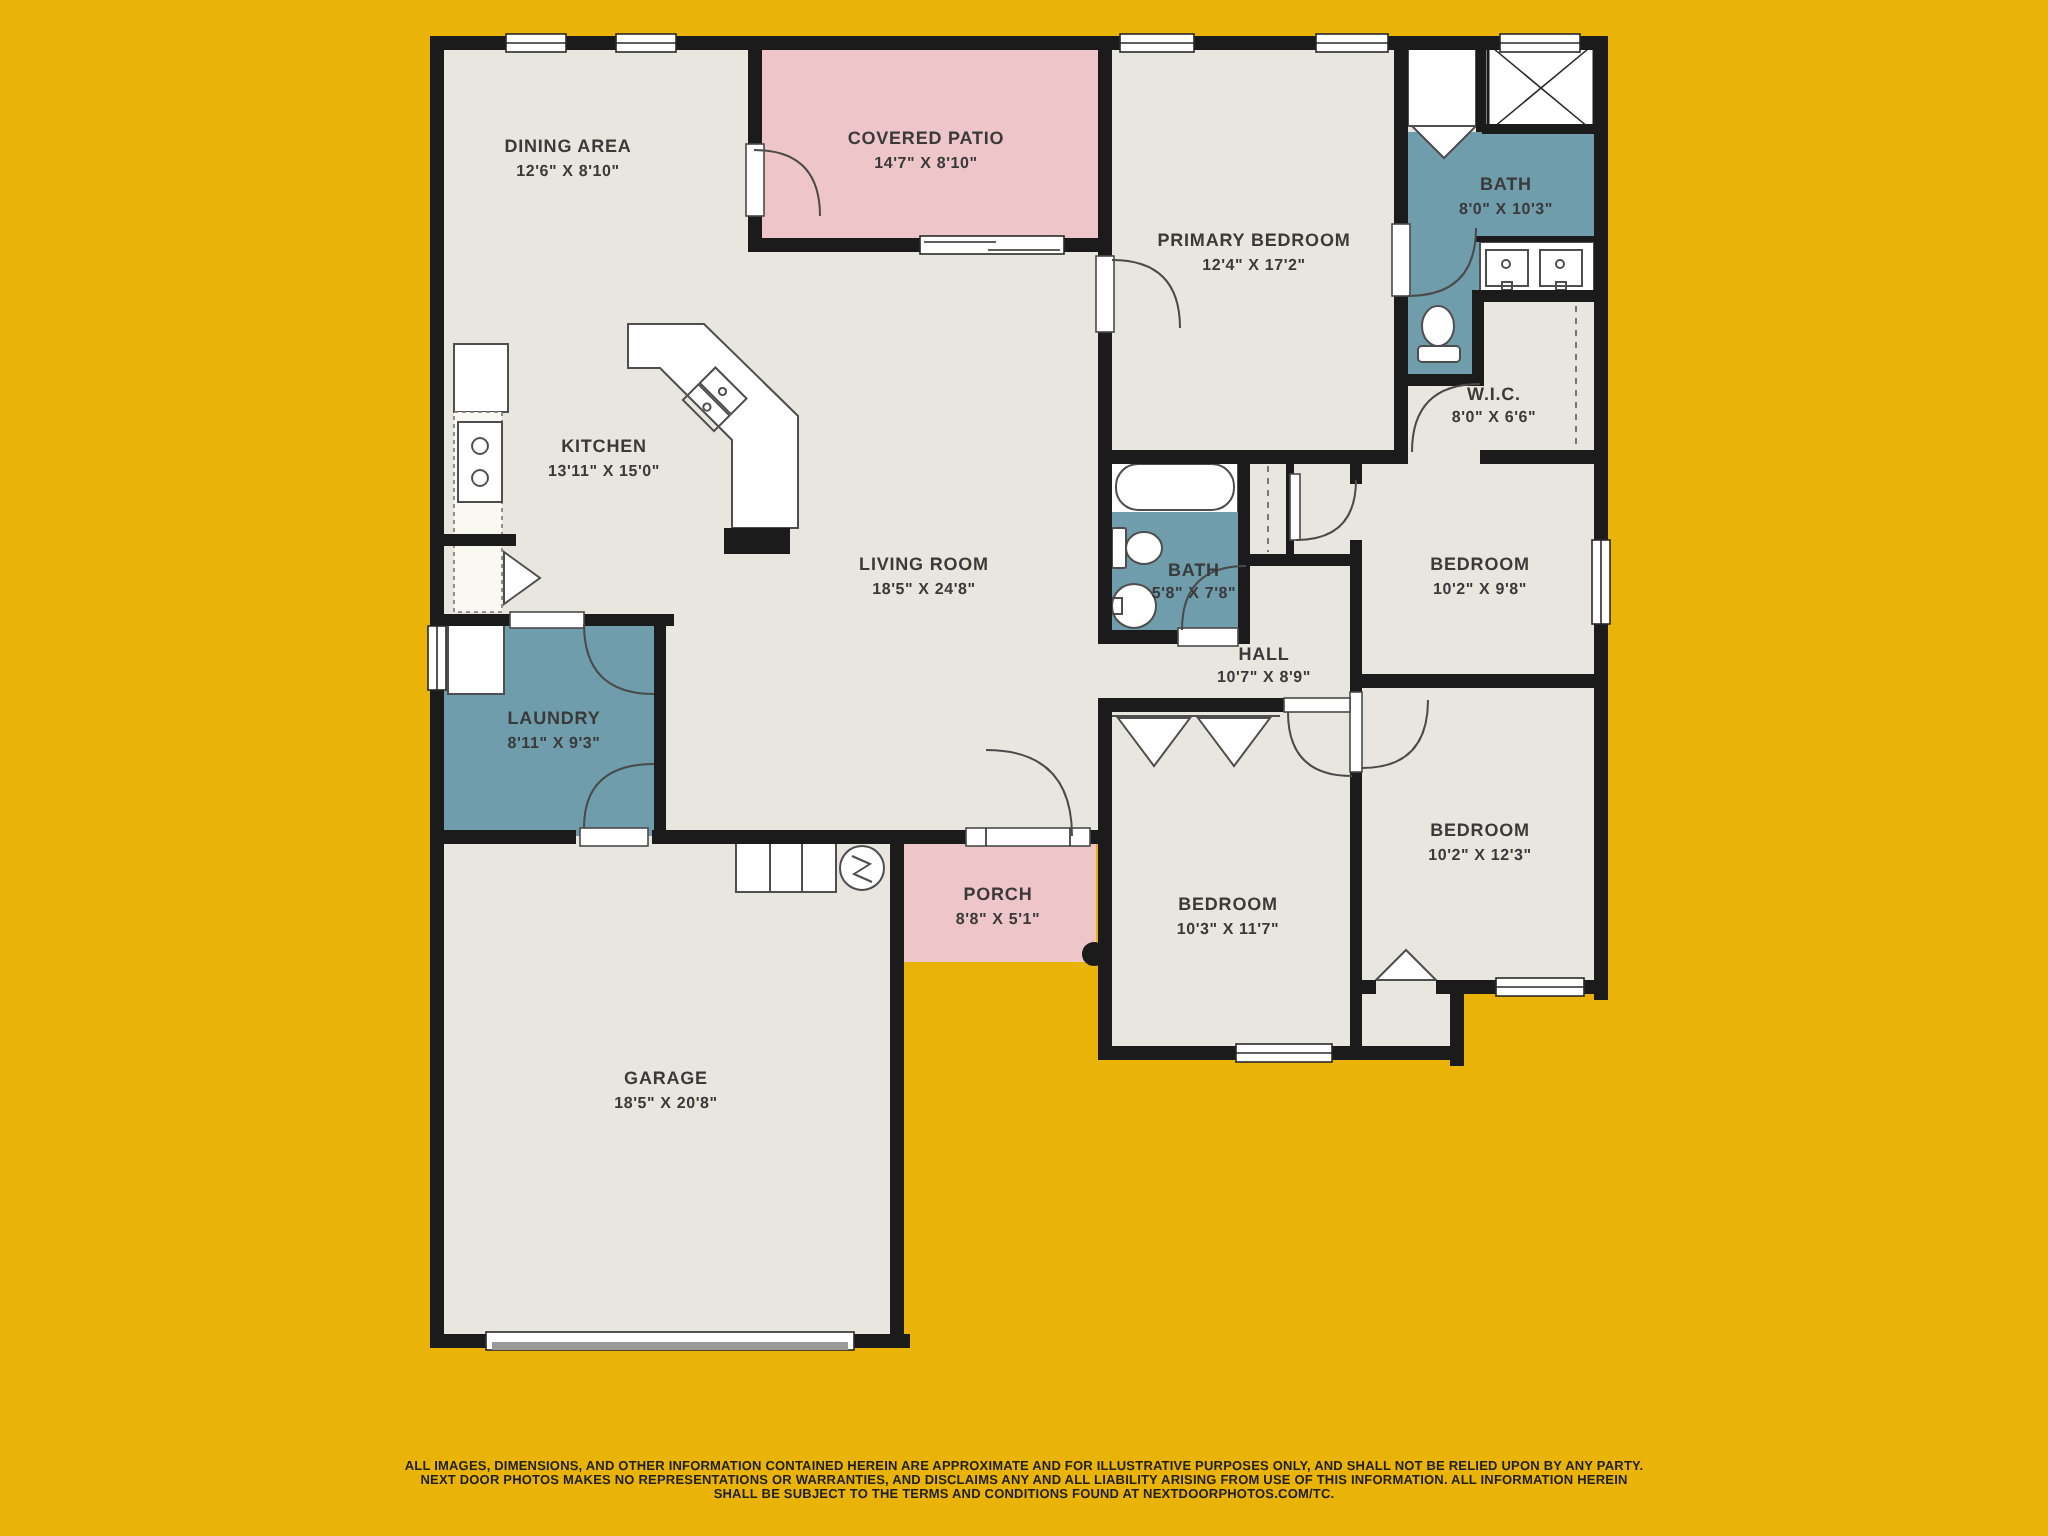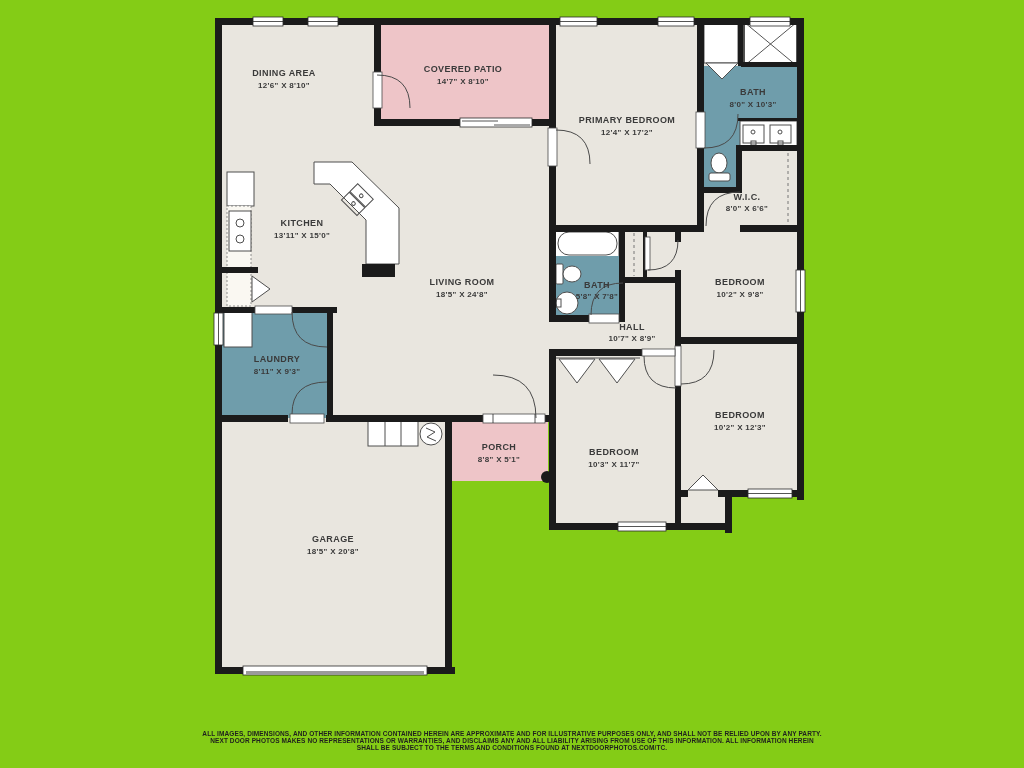--- a/index.html
+++ b/index.html
@@ -1,16 +1,16 @@
 <!DOCTYPE html>
 <html><head>
 <meta charset="utf-8">
 <style>
   html,body{margin:0;padding:0;background:#ffffff;}
-  .stage{position:relative;width:1024px;height:768px;background:#84cc16;overflow:hidden;
+  .stage{position:relative;width:1024px;height:768px;background:#eab308;overflow:hidden;
          font-family:"Liberation Sans", sans-serif;}
   svg{position:absolute;top:0;left:0;}
   .wall{fill:#1b1b1b;}
   .floor{fill:#e9e6df;}
   .wet{fill:#6f9dab;}
   .outdoor{fill:#eec5c8;}
   .fix{fill:#ffffff;stroke:#4e4e4e;stroke-width:1;}
   .fixl{fill:none;stroke:#4e4e4e;stroke-width:1;}
   .arc{fill:none;stroke:#4a4a4a;stroke-width:1;}
   .leaf{fill:#ffffff;stroke:#4a4a4a;stroke-width:0.8;}

